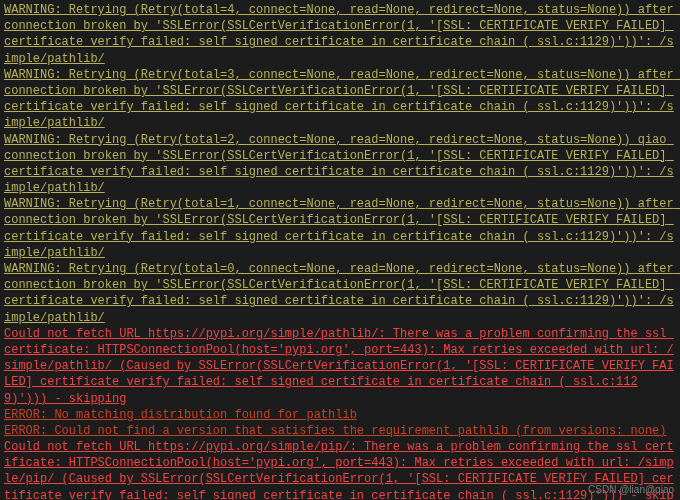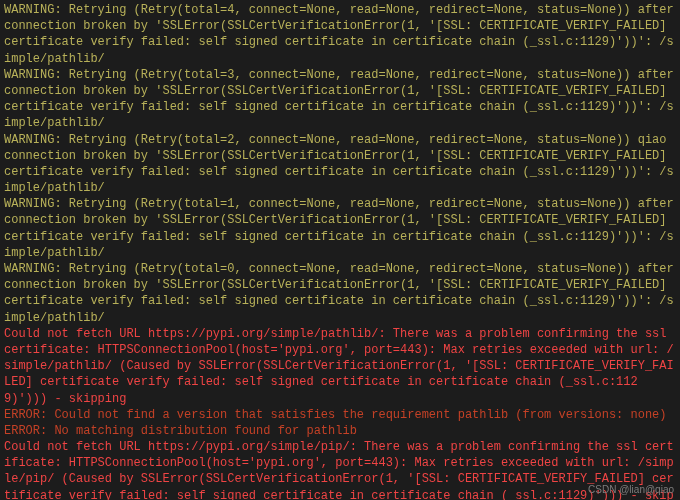--- a/index.html
+++ b/index.html
@@ -13,20 +13,21 @@
   height:500px;
   overflow:hidden;
   position:relative;
 }
 .term{
   padding:2px 4px 4px 4px;
 }
 .line{
   white-space:pre-wrap;
   word-break:break-all;
+  text-decoration:underline;
 }
 .warn{color:#b8b159}
 .error{color:#c44126}
 .normal{color:#ef4444}
 .watermark{
   position:absolute;
   right:6px;
   bottom:4px;
   font-size:10px;
   color:#7d7d7d;
@@ -37,18 +38,18 @@
 </head>
 <body>
 
 <div class="term">
   <div class="line warn">WARNING: Retrying (Retry(total=4, connect=None, read=None, redirect=None, status=None)) after connection broken by 'SSLError(SSLCertVerificationError(1, '[SSL: CERTIFICATE_VERIFY_FAILED] certificate verify failed: self signed certificate in certificate chain (_ssl.c:1129)'))': /simple/pathlib/</div>
   <div class="line warn">WARNING: Retrying (Retry(total=3, connect=None, read=None, redirect=None, status=None)) after connection broken by 'SSLError(SSLCertVerificationError(1, '[SSL: CERTIFICATE_VERIFY_FAILED] certificate verify failed: self signed certificate in certificate chain (_ssl.c:1129)'))': /simple/pathlib/</div>
   <div class="line warn">WARNING: Retrying (Retry(total=2, connect=None, read=None, redirect=None, status=None)) qiao connection broken by 'SSLError(SSLCertVerificationError(1, '[SSL: CERTIFICATE_VERIFY_FAILED] certificate verify failed: self signed certificate in certificate chain (_ssl.c:1129)'))': /simple/pathlib/</div>
   <div class="line warn">WARNING: Retrying (Retry(total=1, connect=None, read=None, redirect=None, status=None)) after connection broken by 'SSLError(SSLCertVerificationError(1, '[SSL: CERTIFICATE_VERIFY_FAILED] certificate verify failed: self signed certificate in certificate chain (_ssl.c:1129)'))': /simple/pathlib/</div>
   <div class="line warn">WARNING: Retrying (Retry(total=0, connect=None, read=None, redirect=None, status=None)) after connection broken by 'SSLError(SSLCertVerificationError(1, '[SSL: CERTIFICATE_VERIFY_FAILED] certificate verify failed: self signed certificate in certificate chain (_ssl.c:1129)'))': /simple/pathlib/</div>
   <div class="line normal">Could not fetch URL https://pypi.org/simple/pathlib/: There was a problem confirming the ssl certificate: HTTPSConnectionPool(host='pypi.org', port=443): Max retries exceeded with url: /simple/pathlib/ (Caused by SSLError(SSLCertVerificationError(1, '[SSL: CERTIFICATE_VERIFY_FAILED] certificate verify failed: self signed certificate in certificate chain (_ssl.c:1129)'))) - skipping</div>
+  <div class="line error">ERROR: No matching distribution found for pathlib</div>
   <div class="line error">ERROR: Could not find a version that satisfies the requirement pathlib (from versions: none)</div>
-  <div class="line error">ERROR: No matching distribution found for pathlib</div>
   <div class="line normal">Could not fetch URL https://pypi.org/simple/pip/: There was a problem confirming the ssl certificate: HTTPSConnectionPool(host='pypi.org', port=443): Max retries exceeded with url: /simple/pip/ (Caused by SSLError(SSLCertVerificationError(1, '[SSL: CERTIFICATE_VERIFY_FAILED] certificate verify failed: self signed certificate in certificate chain (_ssl.c:1129)'))) - skipping</div>
 </div>
 
 <div class="watermark">CSDN @lian@qiao</div>
 
 </body></html>

